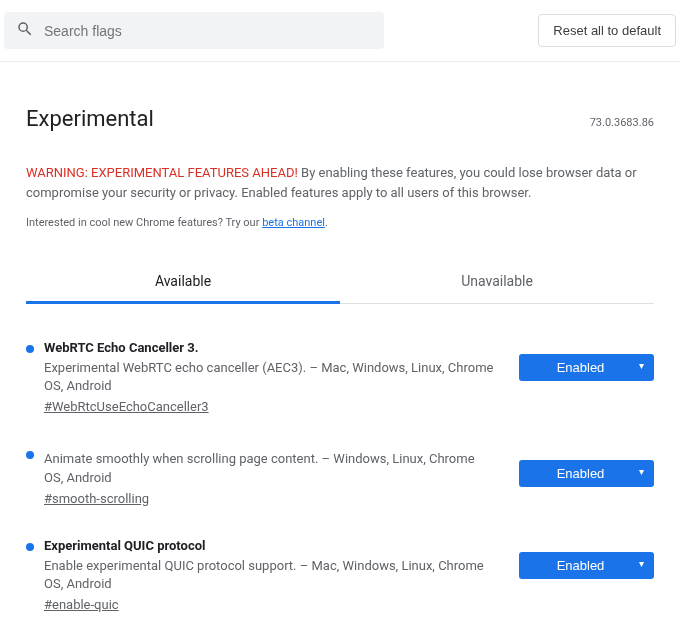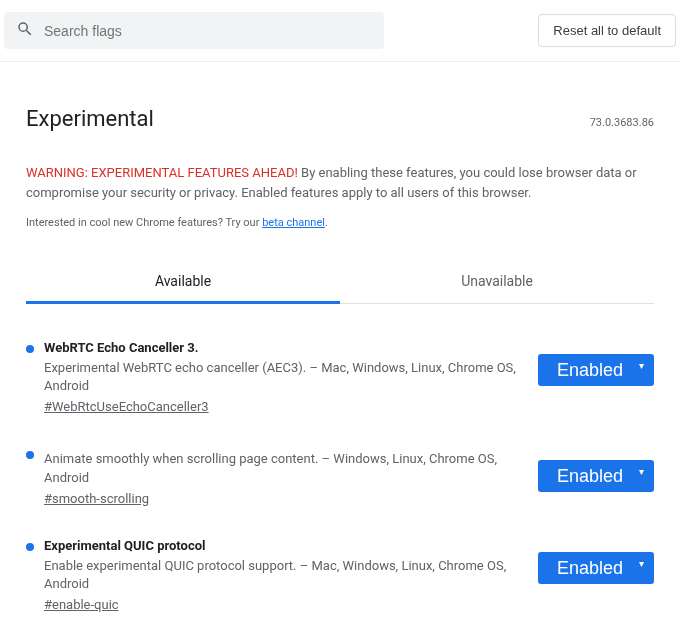--- a/index.html
+++ b/index.html
@@ -99,23 +99,23 @@
     .flag-desc { font-size: 13px; color: #5f6368; margin-top: 4px; line-height: 1.4; }
     .flag-hash { font-size: 13px; color: #5f6368; text-decoration: underline; margin-top: 4px; display: inline-block; cursor: pointer; }
     .enable-select {
       appearance: none;
       -webkit-appearance: none;
       background: #1a73e8;
       color: #fff;
       border: none;
       border-radius: 3px;
       padding: 6px 30px 6px 18px;
-      font-size: 18px;
+      font-size: 13px;
       cursor: pointer;
-      width: 116px;
+      width: 135px;
       text-align: center;
       margin-top: 14px;
       position: relative;
     }
     .select-wrap { position: relative; }
     .select-wrap::after {
       content: "▾";
       position: absolute;
       right: 10px;
       top: 20px;

